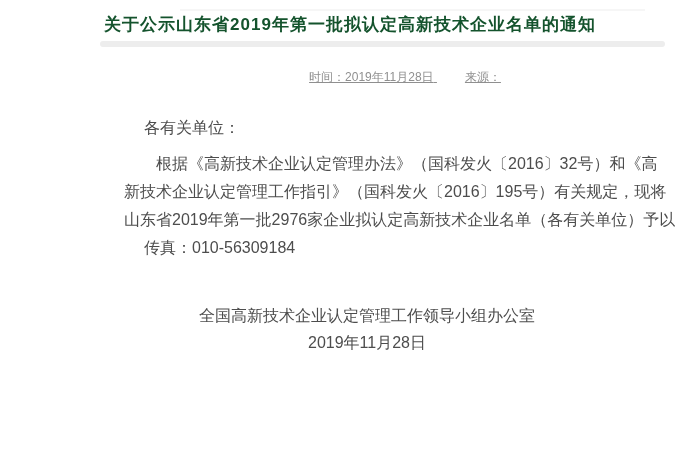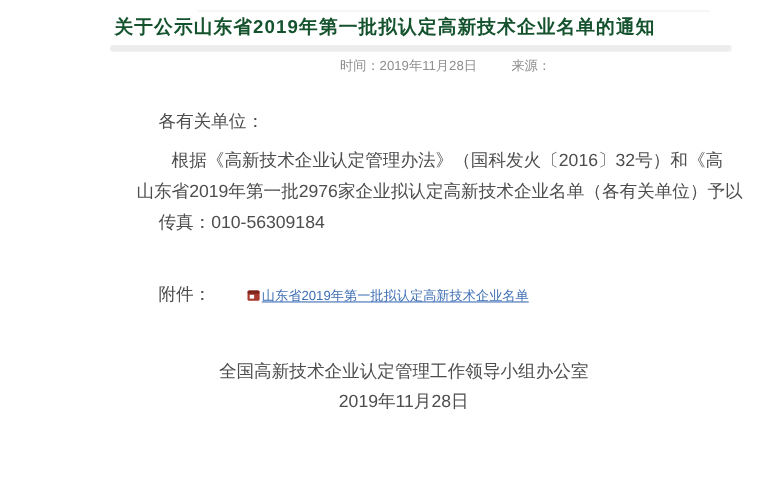--- a/index.html
+++ b/index.html
@@ -24,26 +24,27 @@
     letter-spacing:1px;
     white-space:nowrap;
   }
   .divider{
     margin:5px 35px 0 100px;
     height:6px;
     border-radius:3px;
     background:#ededed;
   }
   .meta{
-    margin-top:5px;
+    margin-top:22px;
     text-align:center;
     padding-left:110px;
     font-size:12px;
     color:#8f8f8f;
     white-space:nowrap;
+    text-decoration:underline;
   }
   .meta .source{ margin-left:28px; }
   .content{
     padding:0 78px 0 112px;
     font-size:16px;
     line-height:28px;
   }
   .salutation{ margin-top:28px; white-space:nowrap;margin-left:32px; }
   .paragraph{ margin-top:8px; }
   .para-line{ white-space:nowrap;margin-left:12px; }
@@ -86,31 +87,25 @@
   <span class="time">时间：2019年11月28日</span>
   <span class="source">来源：</span>
 </div>
 
 <div class="content">
 
   <div class="salutation">各有关单位：</div>
 
   <div class="paragraph">
     <div class="para-line indent">根据《高新技术企业认定管理办法》（国科发火〔2016〕32号）和《高</div>
+    <div class="para-line">新技术企业认定管理工作指引》（国科发火〔2016〕195号）有关规定，现将</div>
     <div class="para-line">山东省2019年第一批2976家企业拟认定高新技术企业名单（各有关单位）予以</div>
   </div>
 
   <div class="fax-line indent">传真：010-56309184</div>
 
-  <div class="attachment-row">
-    <span class="attachment-label">附件：</span><a class="attachment-link"><span class="file-icon"><svg width="13" height="13" viewBox="0 0 13 13">
-              <rect x="1" y="2" width="11" height="9.5" rx="1.5" fill="#a8392f"></rect>
-              <rect x="1" y="2" width="11" height="3" rx="1.5" fill="#7c241d"></rect>
-              <rect x="3" y="6" width="4" height="3.5" fill="#ffffff"></rect>
-            </svg></span><span>山东省2019年第一批拟认定高新技术企业名单</span></a>
-  </div>
 
   <div class="signature">
     <div>全国高新技术企业认定管理工作领导小组办公室</div>
     <div>2019年11月28日</div>
   </div>
 
 </div>
 
 </body></html>

